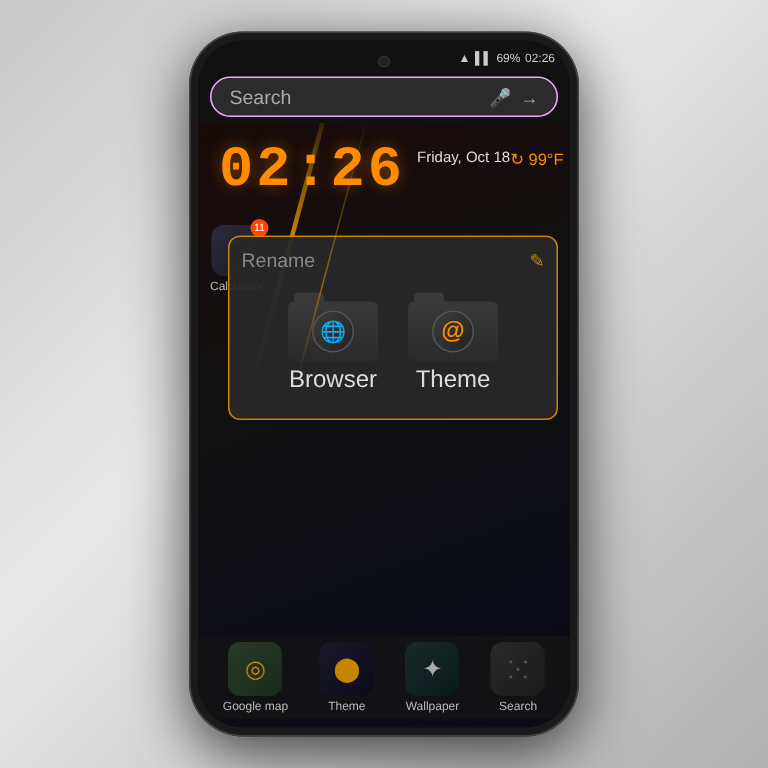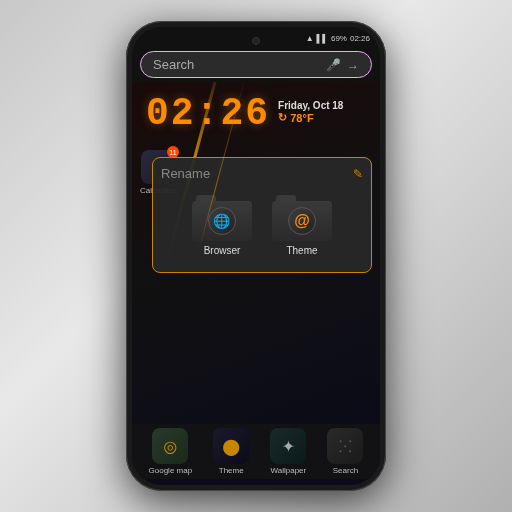--- a/index.html
+++ b/index.html
@@ -128,23 +128,22 @@
       font-size: 38px;
       font-weight: bold;
       color: #ff8c00;
       letter-spacing: 2px;
       text-shadow: 0 0 10px #ff8c0066;
       font-family: 'Courier New', monospace;
     }
 
     .clock-date-weather {
       display: flex;
-      flex-direction: column;
+      flex-direction: row;
       margin-top: 8px;
-      font-weight: bold;
     }
 
     .clock-date {
       font-size: 10px;
       color: #ddd;
     }
 
     .clock-weather {
       font-size: 11px;
       color: #ff8c00;
@@ -241,21 +240,21 @@
     }
 
     .folder-badge-at {
       color: #ff8c00;
       font-size: 16px;
       font-weight: bold;
     }
 
     .folder-label {
       color: #ddd;
-      font-size: 10px;
+      font-size: 16px;
     }
 
     
     .bottom-dock {
       position: absolute;
       bottom: 6px;
       left: 0;
       right: 0;
       display: flex;
       justify-content: space-around;
@@ -377,21 +376,21 @@
     </div>
 
     <div class="wallpaper-area">
 
       <div class="clock-area">
         <span class="clock-time">02:26</span>
         <div class="clock-date-weather">
           <span class="clock-date">Friday, Oct 18</span>
           <span class="clock-weather">
             <span>↻</span>
-            <span>78°F</span>
+            <span>99°F</span>
           </span>
         </div>
       </div>
 
       <div class="calc-icon">
         <div class="calc-badge">
           <span>⊞</span>
           <div class="calc-notif">11</div>
         </div>
         <span class="calc-label">Calculator</span>

